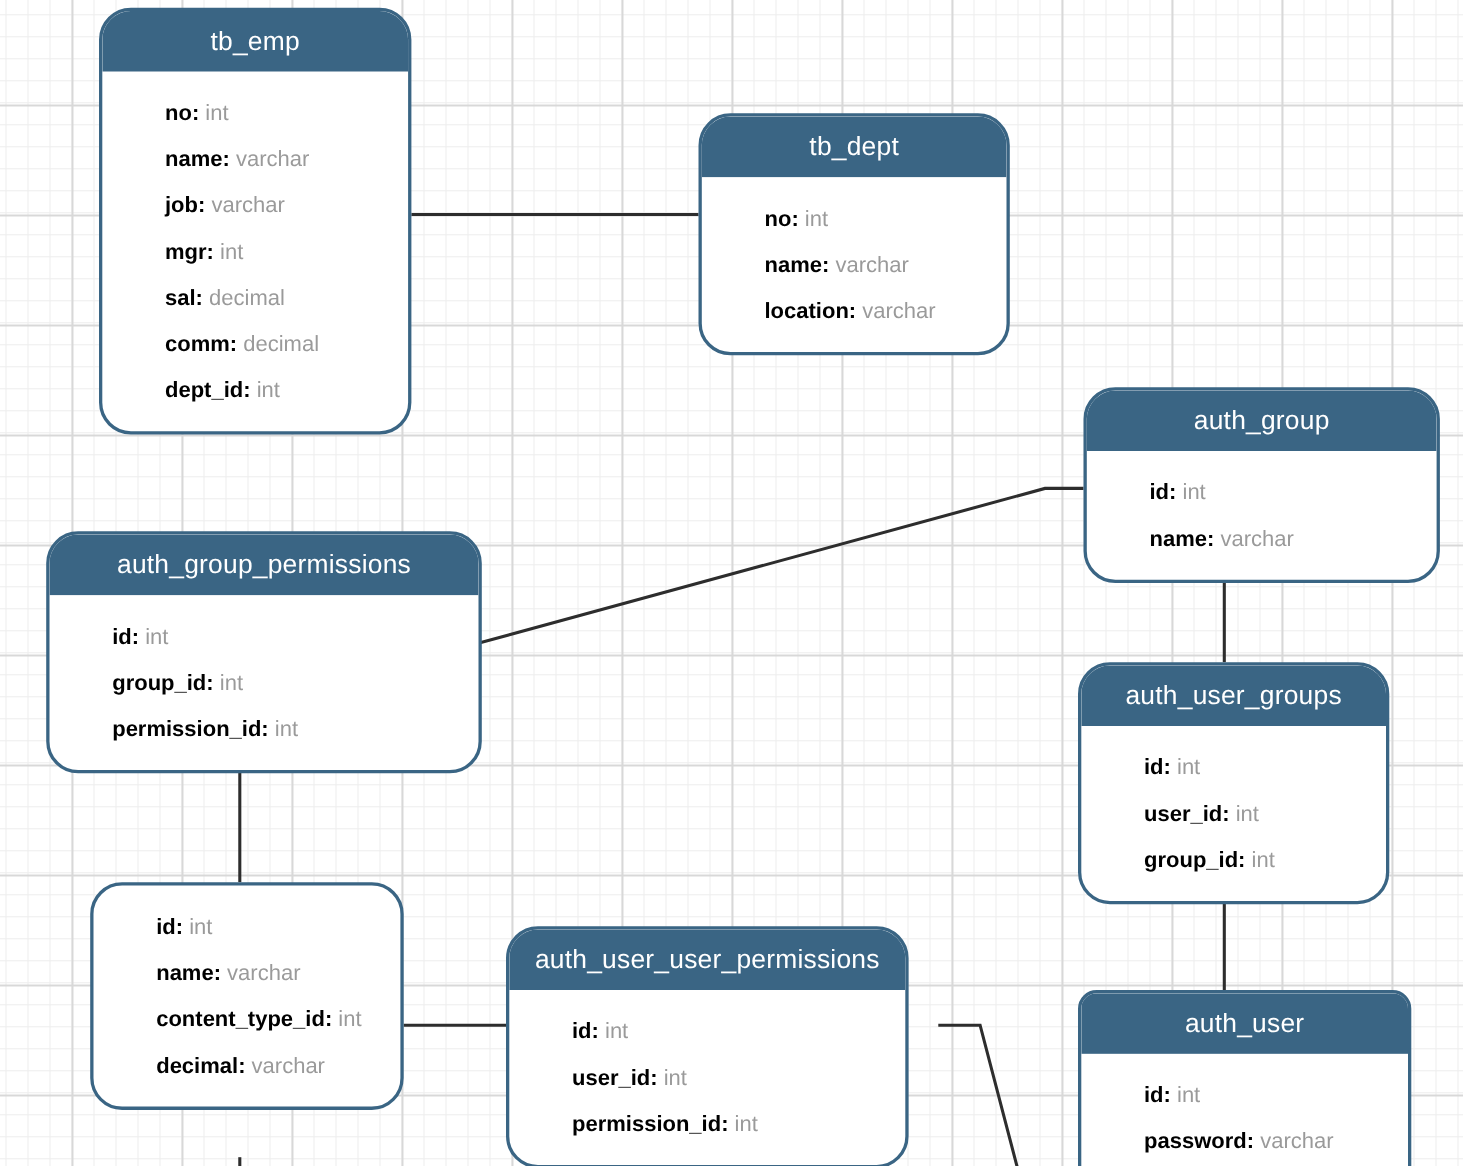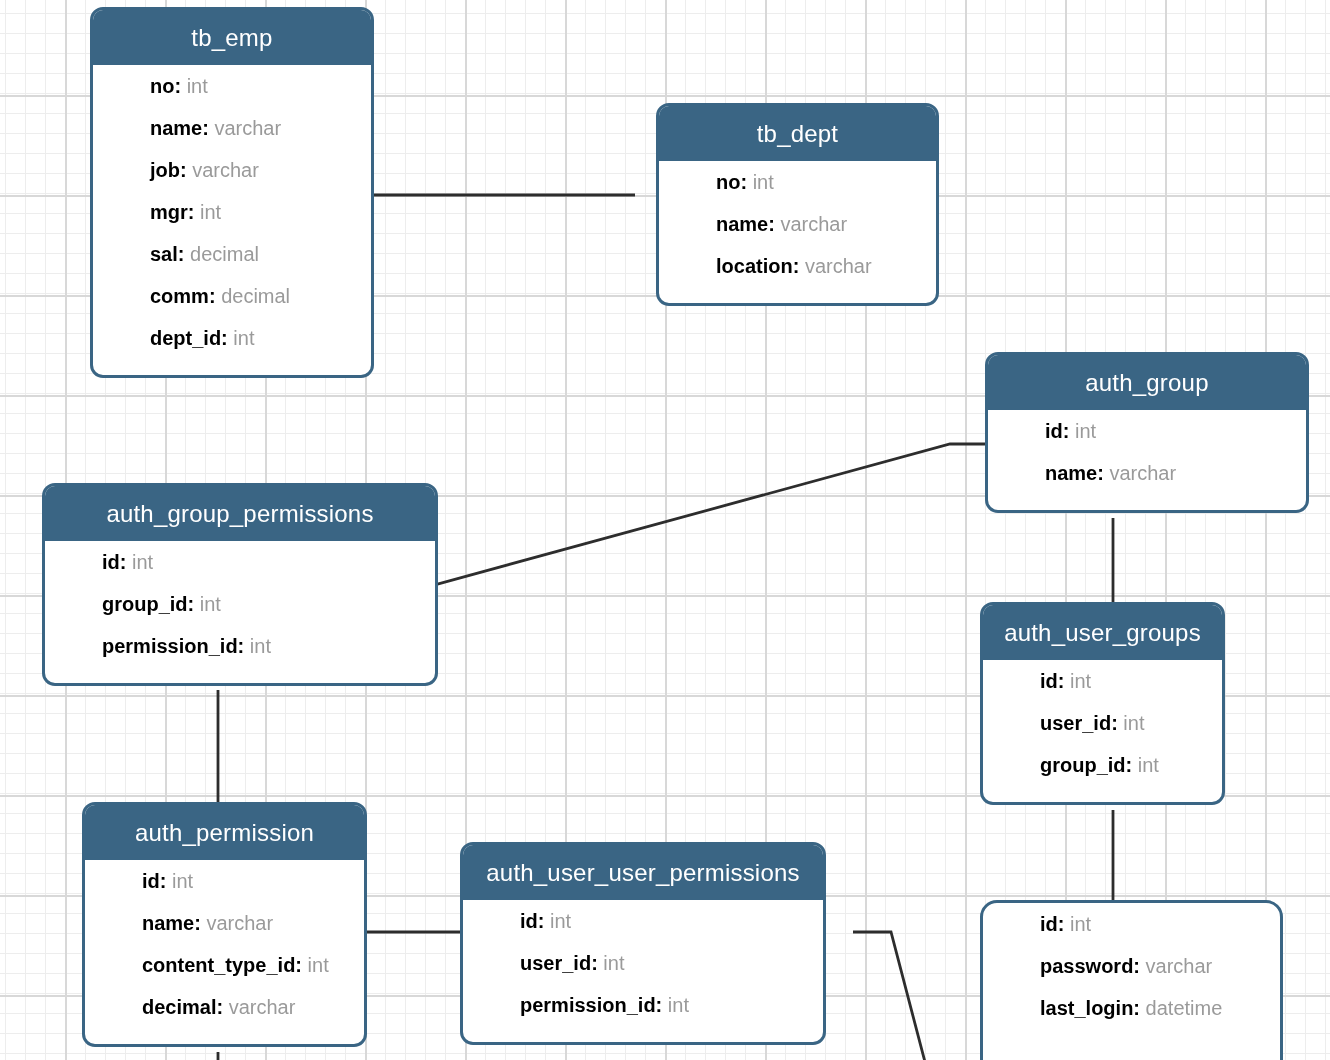--- a/index.html
+++ b/index.html
@@ -29,38 +29,38 @@
   #relations path{
     fill:none;
     stroke:var(--line,#2d2d2d);
     stroke-width:2.8;
   }
   .card{
     position:absolute;
     box-sizing:border-box;
     background:#fff;
     border:3px solid var(--accent,#3a6584);
-    border-radius:13px;
+    border-radius:29px;
     overflow:hidden;
   }
   .card-header{
     height:55px;
     background:var(--accent,#3a6584);
     display:flex;
     align-items:center;
     justify-content:center;
   }
   .card-title{
     color:var(--title,#ffffff);
     font-size:24px;
     letter-spacing:.2px;
     white-space:nowrap;
   }
   .card-body{
-    padding:0 0 16px 57px;
+    padding:17px 0 16px 57px;
   }
   .row{
     height:42px;
     display:flex;
     align-items:center;
     font-size:20px;
     white-space:nowrap;
   }
   .fname{
     color:var(--fname,#000000);
@@ -117,21 +117,21 @@
           <span class="fname">comm:</span>
           <span class="ftype"> decimal</span>
         </div>
         <div class="row">
           <span class="fname">dept_id:</span>
           <span class="ftype"> int</span>
         </div>
       </div>
   </div>
 
-  <div class="card" style="left:656px;top:103px;width:283px">
+  <div class="card" style="left:635px;top:103px;width:283px">
     <div class="card-header">
       <span class="card-title">tb_dept</span>
     </div>
     <div class="card-body">
         <div class="row">
           <span class="fname">no:</span>
           <span class="ftype"> int</span>
         </div>
         <div class="row">
           <span class="fname">name:</span>
@@ -173,44 +173,41 @@
           <span class="fname">group_id:</span>
           <span class="ftype"> int</span>
         </div>
         <div class="row">
           <span class="fname">permission_id:</span>
           <span class="ftype"> int</span>
         </div>
       </div>
   </div>
 
-  <div class="card" style="left:980px;top:602px;width:245px">
+  <div class="card" style="left:980px;top:602px;width:283px">
     <div class="card-header">
       <span class="card-title">auth_user_groups</span>
     </div>
     <div class="card-body">
         <div class="row">
           <span class="fname">id:</span>
           <span class="ftype"> int</span>
         </div>
         <div class="row">
           <span class="fname">user_id:</span>
           <span class="ftype"> int</span>
         </div>
         <div class="row">
           <span class="fname">group_id:</span>
           <span class="ftype"> int</span>
         </div>
       </div>
   </div>
 
   <div class="card" style="left:82px;top:802px;width:285px">
-    <div class="card-header">
-      <span class="card-title">auth_permission</span>
-    </div>
     <div class="card-body">
         <div class="row">
           <span class="fname">id:</span>
           <span class="ftype"> int</span>
         </div>
         <div class="row">
           <span class="fname">name:</span>
           <span class="ftype"> varchar</span>
         </div>
         <div class="row">
@@ -238,20 +235,23 @@
           <span class="ftype"> int</span>
         </div>
         <div class="row">
           <span class="fname">permission_id:</span>
           <span class="ftype"> int</span>
         </div>
       </div>
   </div>
 
   <div class="card" style="left:980px;top:900px;width:303px;height:212px;border-radius:17px 17px 0 0">
+    <div class="card-header">
+      <span class="card-title">auth_user</span>
+    </div>
     <div class="card-body">
         <div class="row">
           <span class="fname">id:</span>
           <span class="ftype"> int</span>
         </div>
         <div class="row">
           <span class="fname">password:</span>
           <span class="ftype"> varchar</span>
         </div>
         <div class="row">

